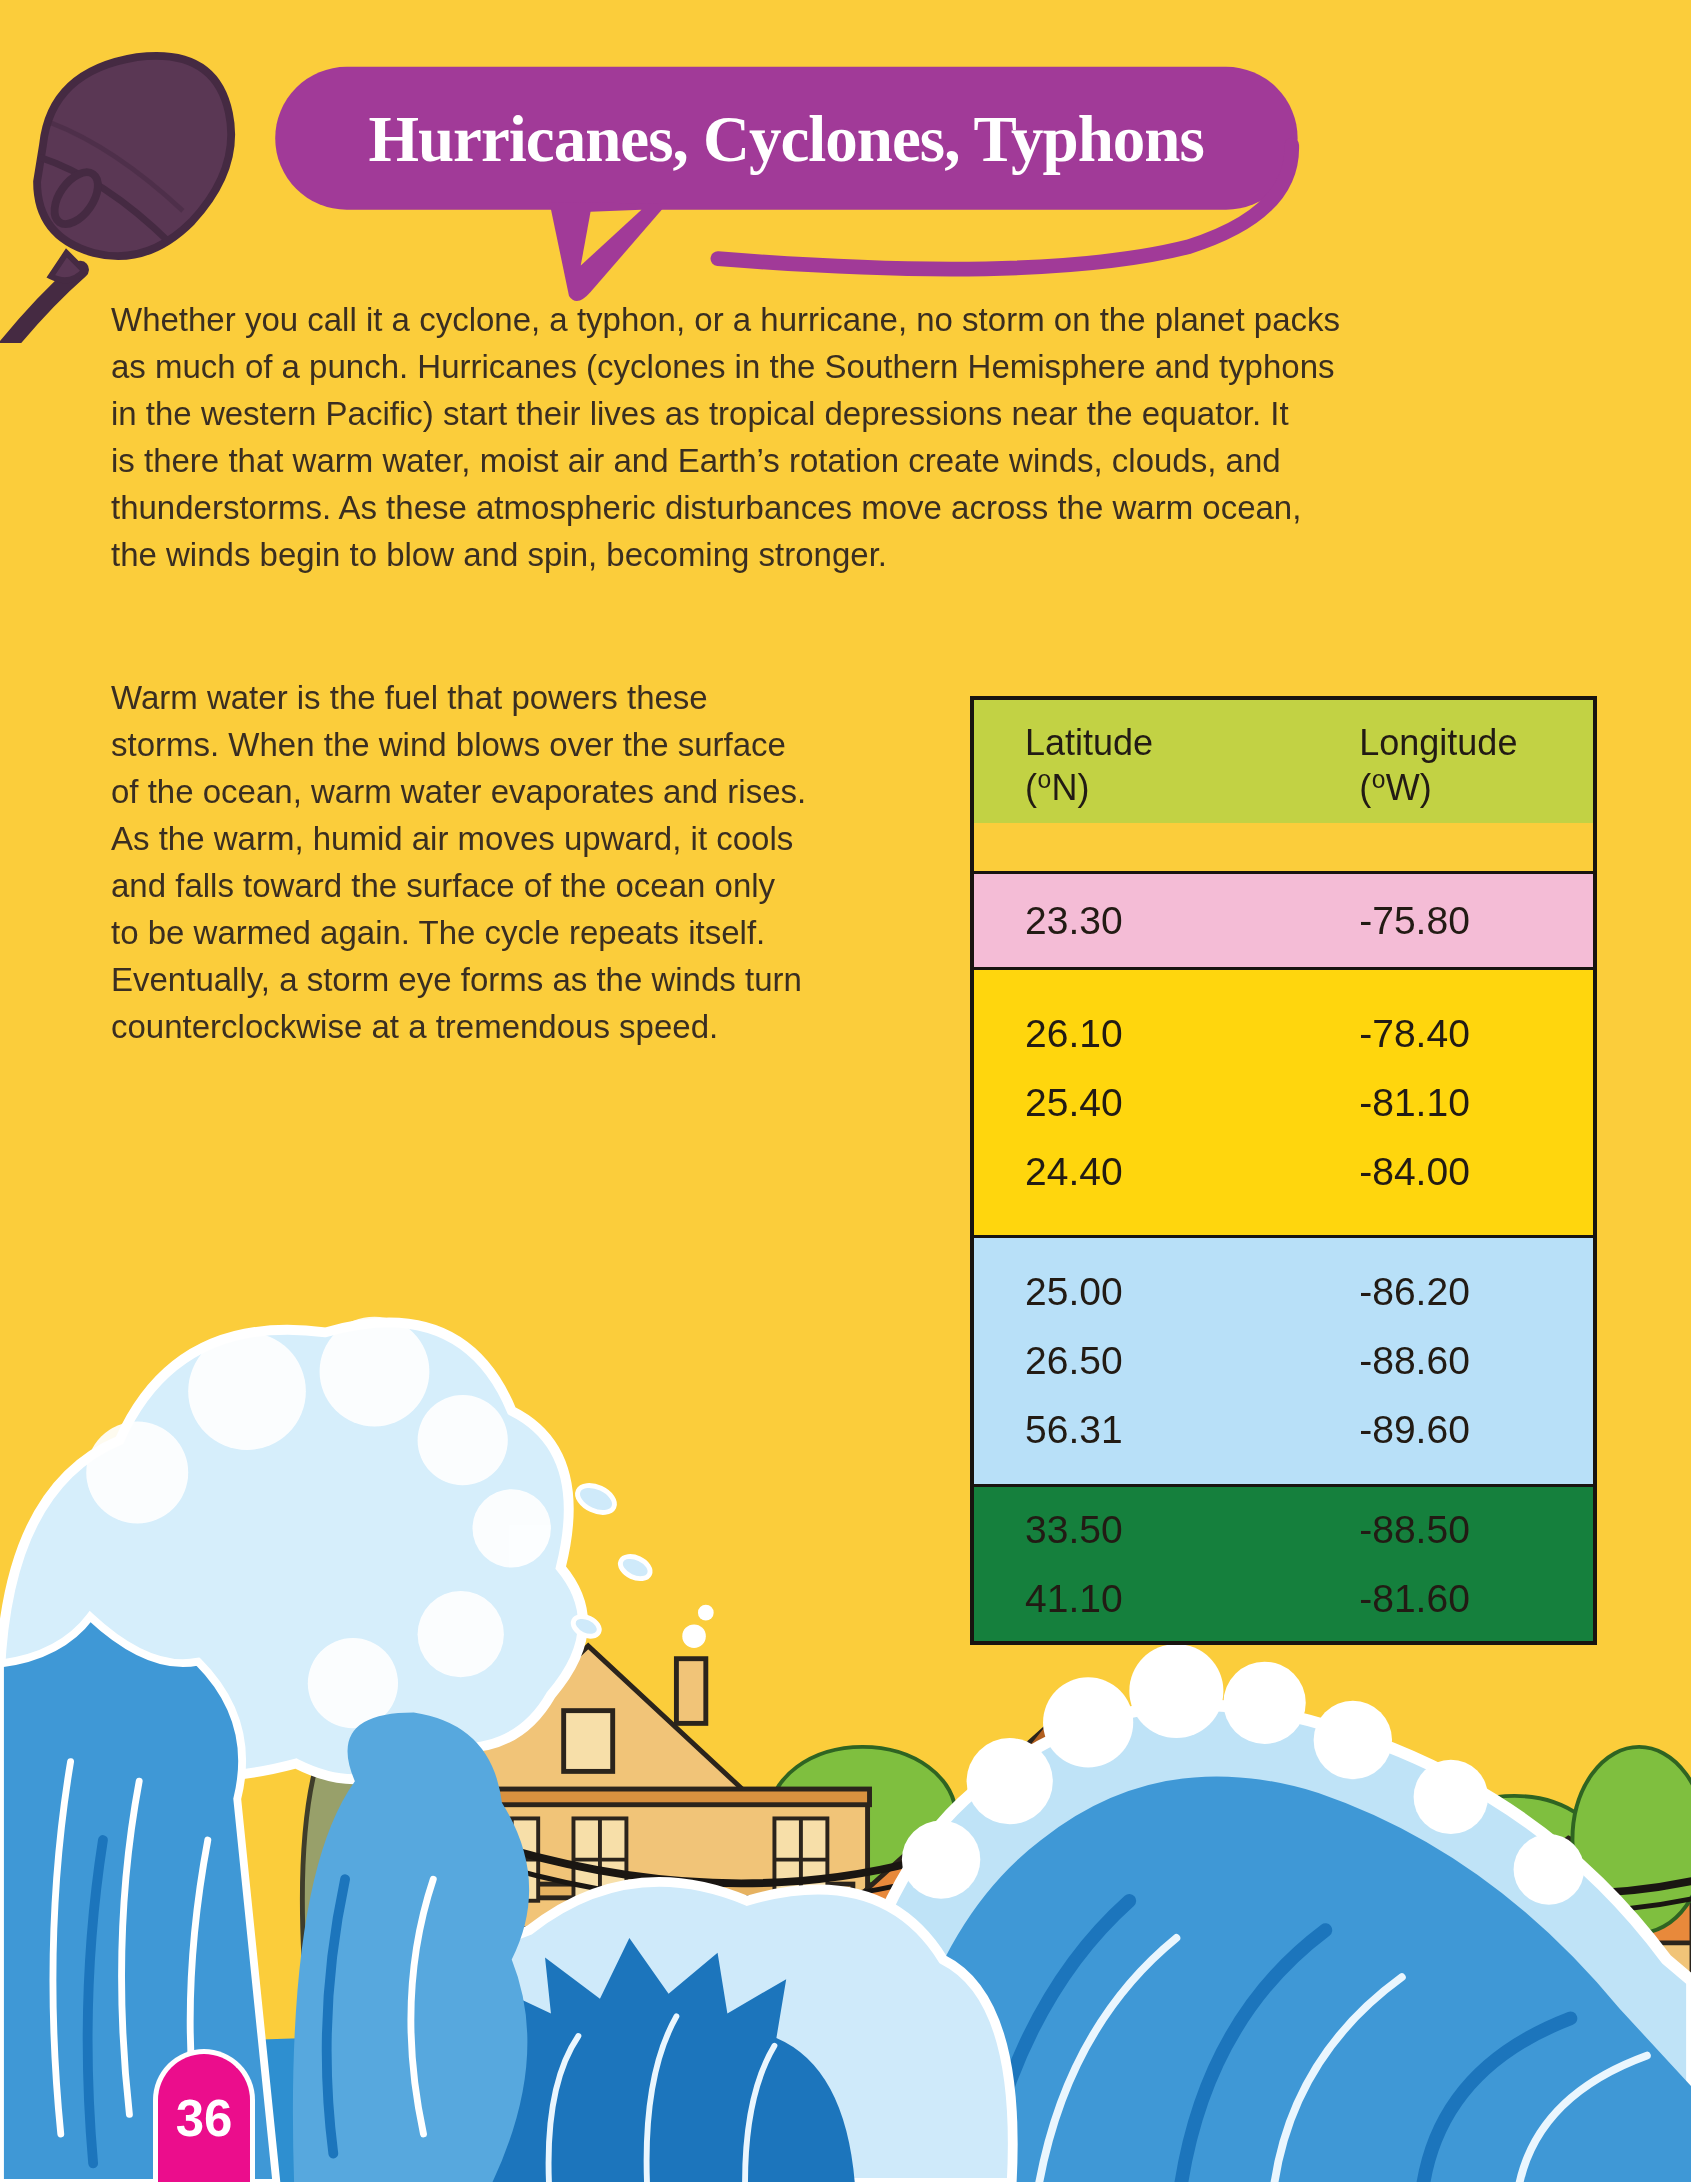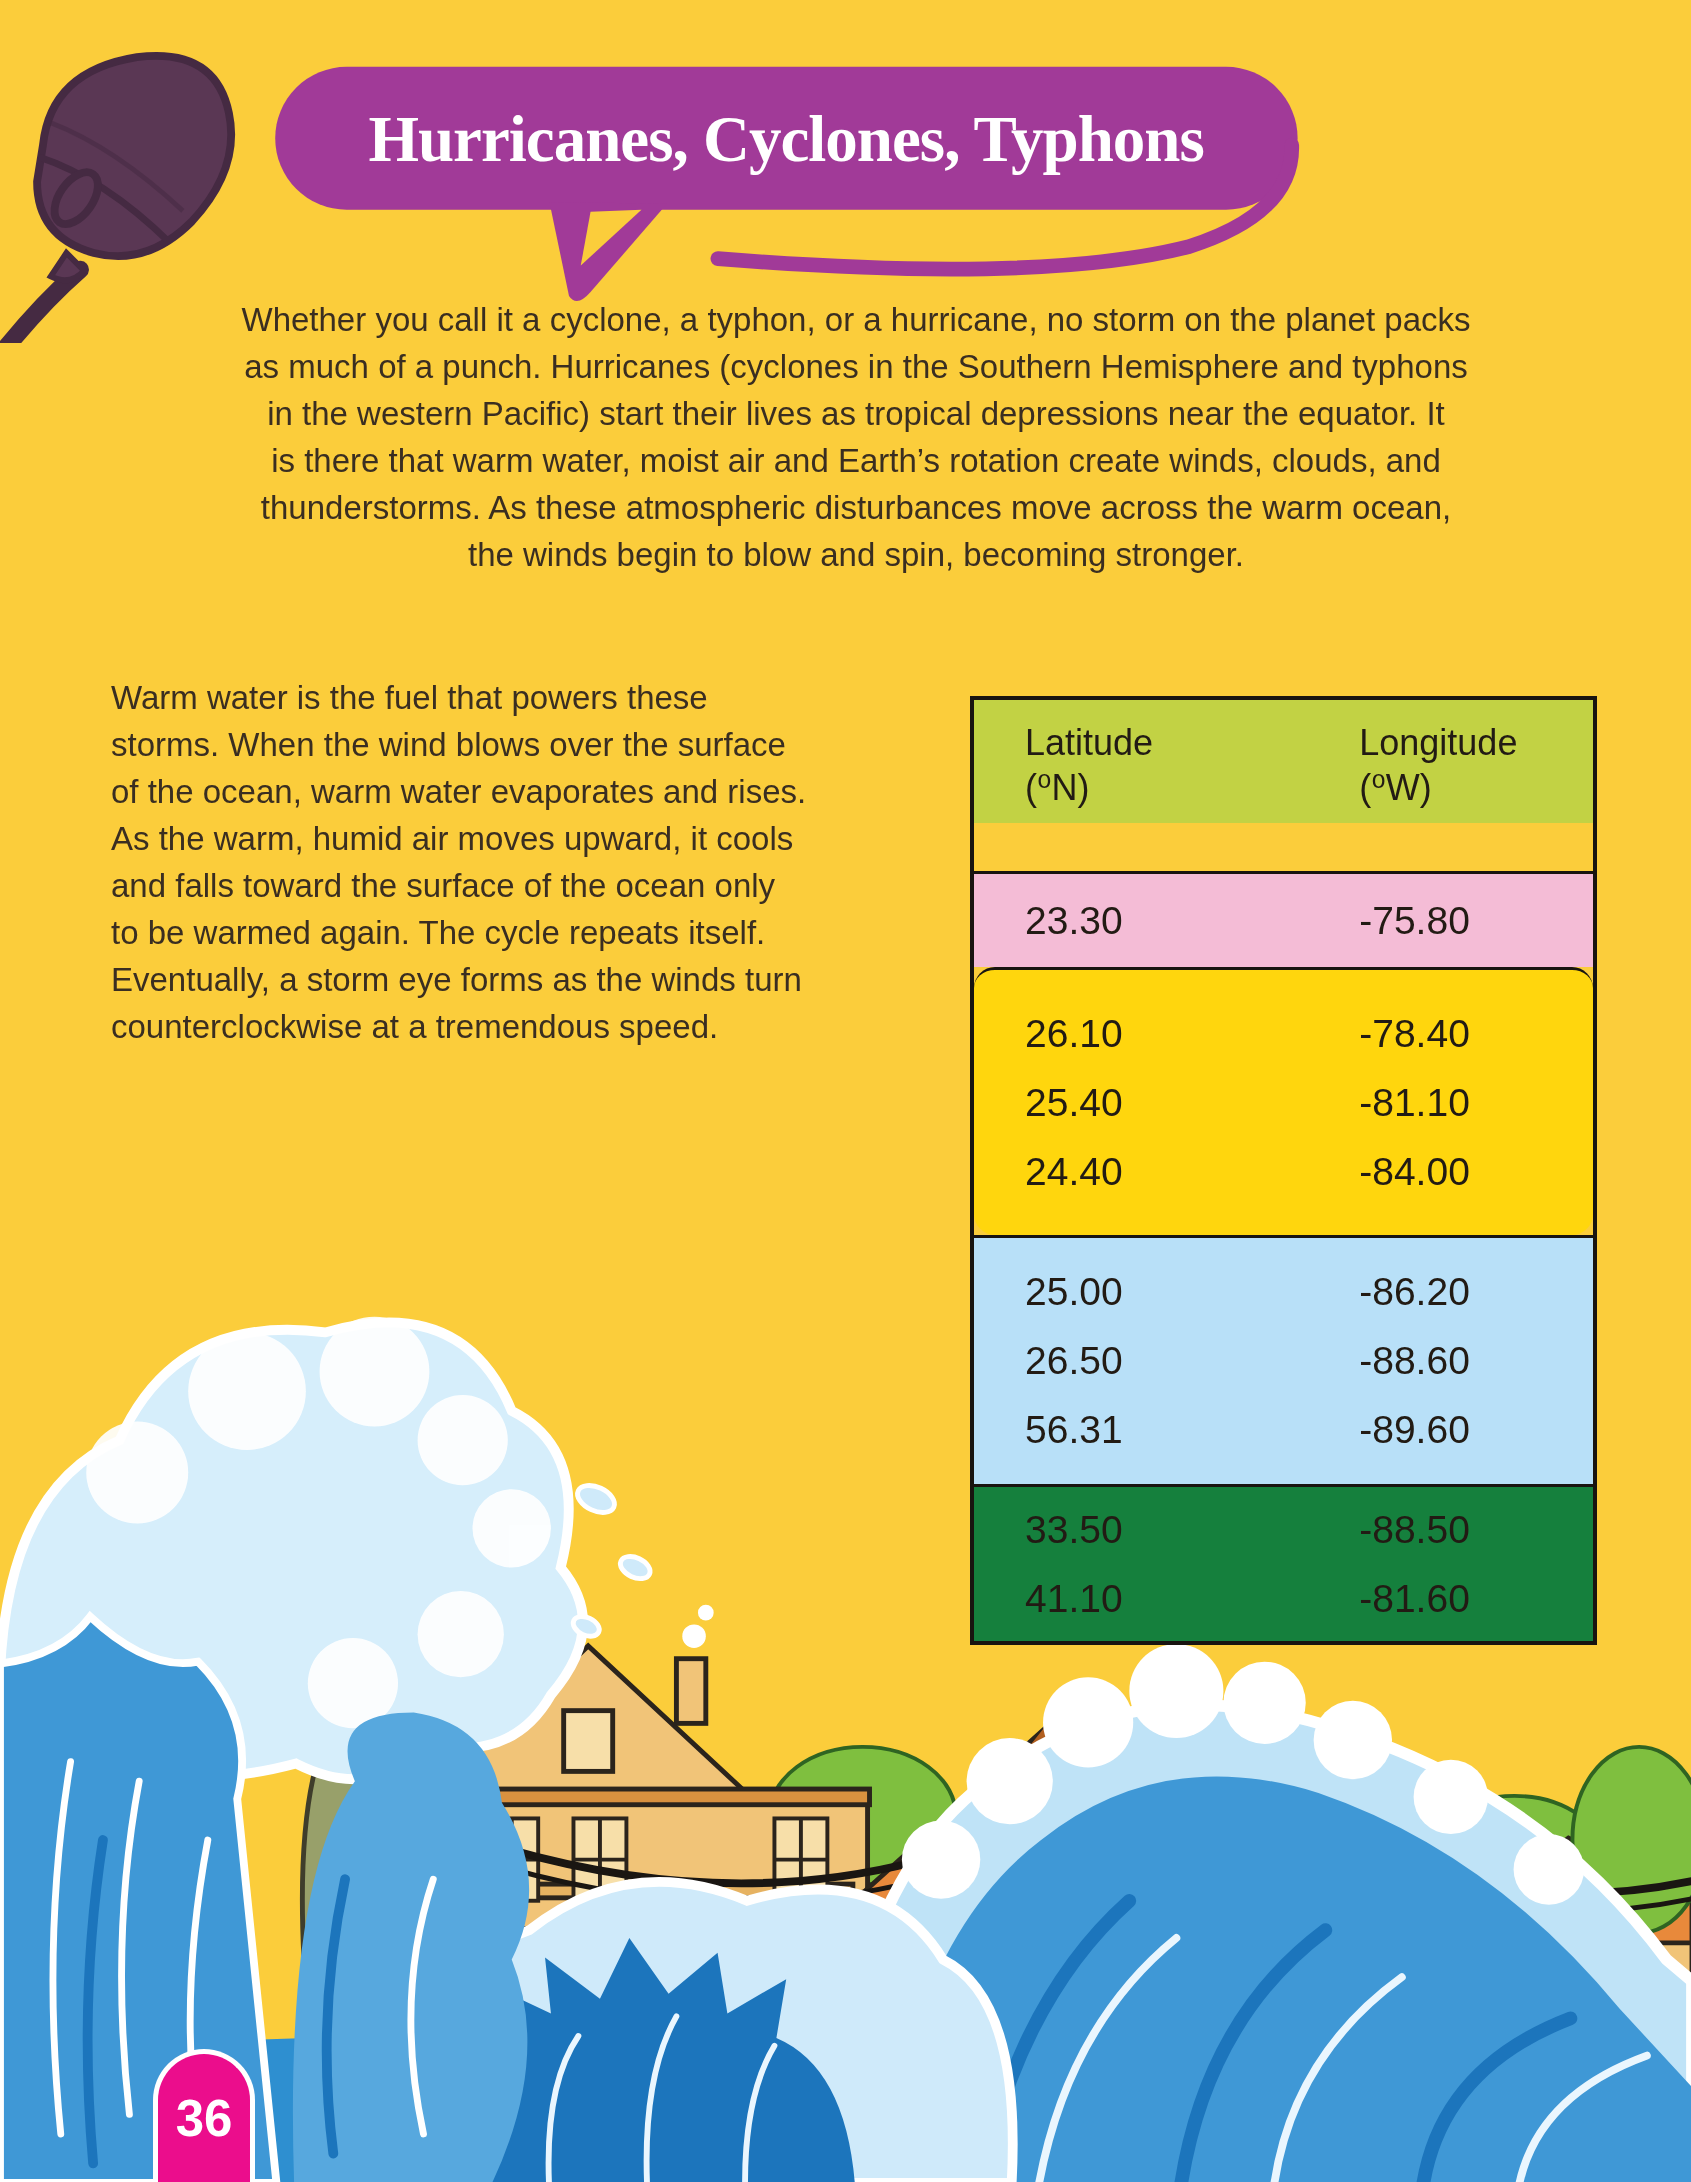--- a/index.html
+++ b/index.html
@@ -19,21 +19,21 @@
     color:#ffffff;font-size:65px;font-weight:bold;letter-spacing:-1px;
     white-space:nowrap;
   }
   
   .para{
     position:absolute;margin:0;
     color:var(--body-text,#3A2E21);
     font-size:33px;line-height:47px;
     white-space:pre-line;
   }
-  .p1{left:111px;top:296px;width:1490px;text-align:center;}
+  .p1{left:111px;top:296px;width:1490px;}
   .p2{left:111px;top:674px;width:882px;}
   
   .coord-table{
     position:absolute;left:970px;top:696px;width:627px;
     border:4.9px solid var(--table-border,#181410);
     box-sizing:border-box;
     z-index:3;
     color:#221b14;
   }
   .thead{
@@ -118,21 +118,21 @@
         <span>(⁰W)</span>
       </div>
     </div>
     <div id="table-groups">
         <div class="tgroup" style="background: rgb(244, 188, 214);">
           <div class="trow">
             <div class="tcell">23.30</div>
             <div class="tcell">-75.80</div>
           </div>
         </div>
-        <div class="tgroup" style="background: rgb(255, 214, 13); border-radius: 21px;">
+        <div class="tgroup" style="background: rgb(255, 214, 13);">
           <div class="trow">
             <div class="tcell">26.10</div>
             <div class="tcell">-78.40</div>
           </div>
           <div class="trow">
             <div class="tcell">25.40</div>
             <div class="tcell">-81.10</div>
           </div>
           <div class="trow">
             <div class="tcell">24.40</div>

